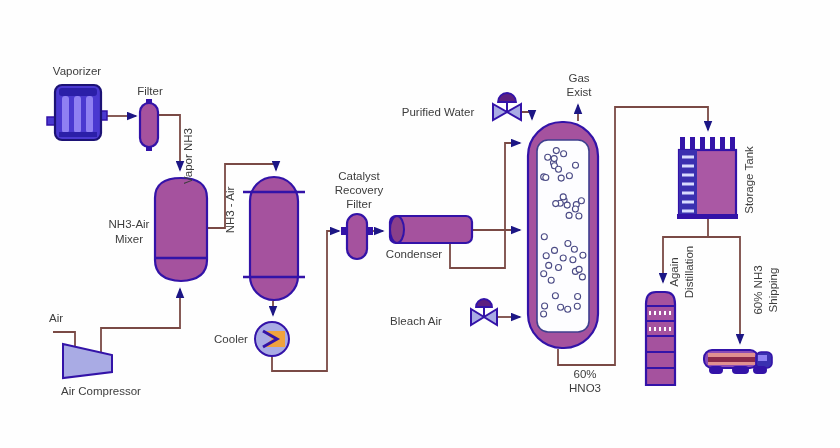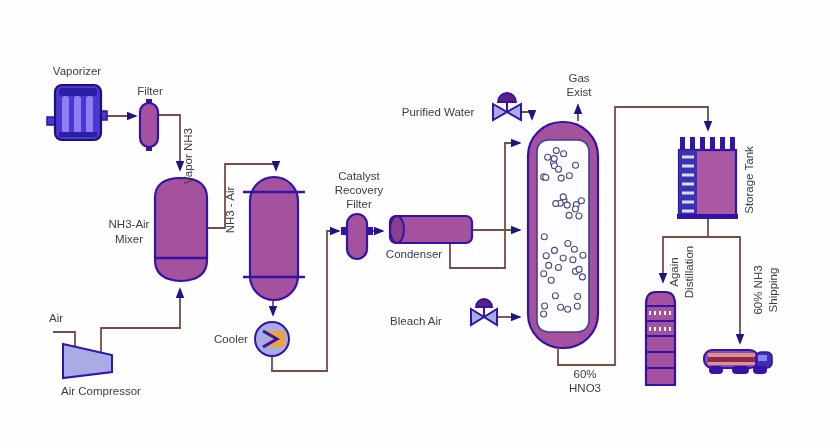--- a/index.html
+++ b/index.html
@@ -1,17 +1,17 @@
 <!DOCTYPE html>
 <html style="--vessel-fill: #a5529e; --vessel-stroke: #3313a8; --pipe: #7a4a45; --arrow: #1c1685; --vaporizer-fill: #4a39d0; --vaporizer-dark: #2b1fa8; --vaporizer-tube: #8f80f2; --compressor-fill: #a9abe4; --cooler-accent: #f0a23e; --valve-dome: #5c2080; --tank-fill: #aa58a4; --ladder-fill: #3a30b0; --truck-stripe-dark: #8a2a4a; --truck-stripe-light: #e09090; --truck-body: #8a4bb5; --text: #3d3d3d;"><head>
 <meta charset="utf-8">
 <style>
   html,body{margin:0;padding:0;background:#fff;}
   #stage{position:relative;width:840px;height:448px;background:#fefefe;overflow:hidden;
-         font-family:"Liberation Sans",sans-serif;border-radius:10px;}
+         font-family:"Liberation Sans",sans-serif;}
   .vessel{fill:var(--vessel-fill);stroke:var(--vessel-stroke);stroke-width:2.2;}
   .pipe{fill:none;stroke:var(--pipe);stroke-width:1.8;}
   .arrow{fill:var(--arrow);}
   .seam{stroke:var(--vessel-stroke);stroke-width:2.4;fill:none;}
   .navyfill{fill:var(--vessel-stroke);}
   .lightfill{fill:var(--compressor-fill);stroke:var(--vessel-stroke);stroke-width:2;}
   .lbl{font-family:"Liberation Sans",sans-serif;font-size:11.5px;fill:var(--text);}
   .bubble{fill:#ffffff;stroke:#4a4a85;stroke-width:1.1;}
 </style>
 </head>

